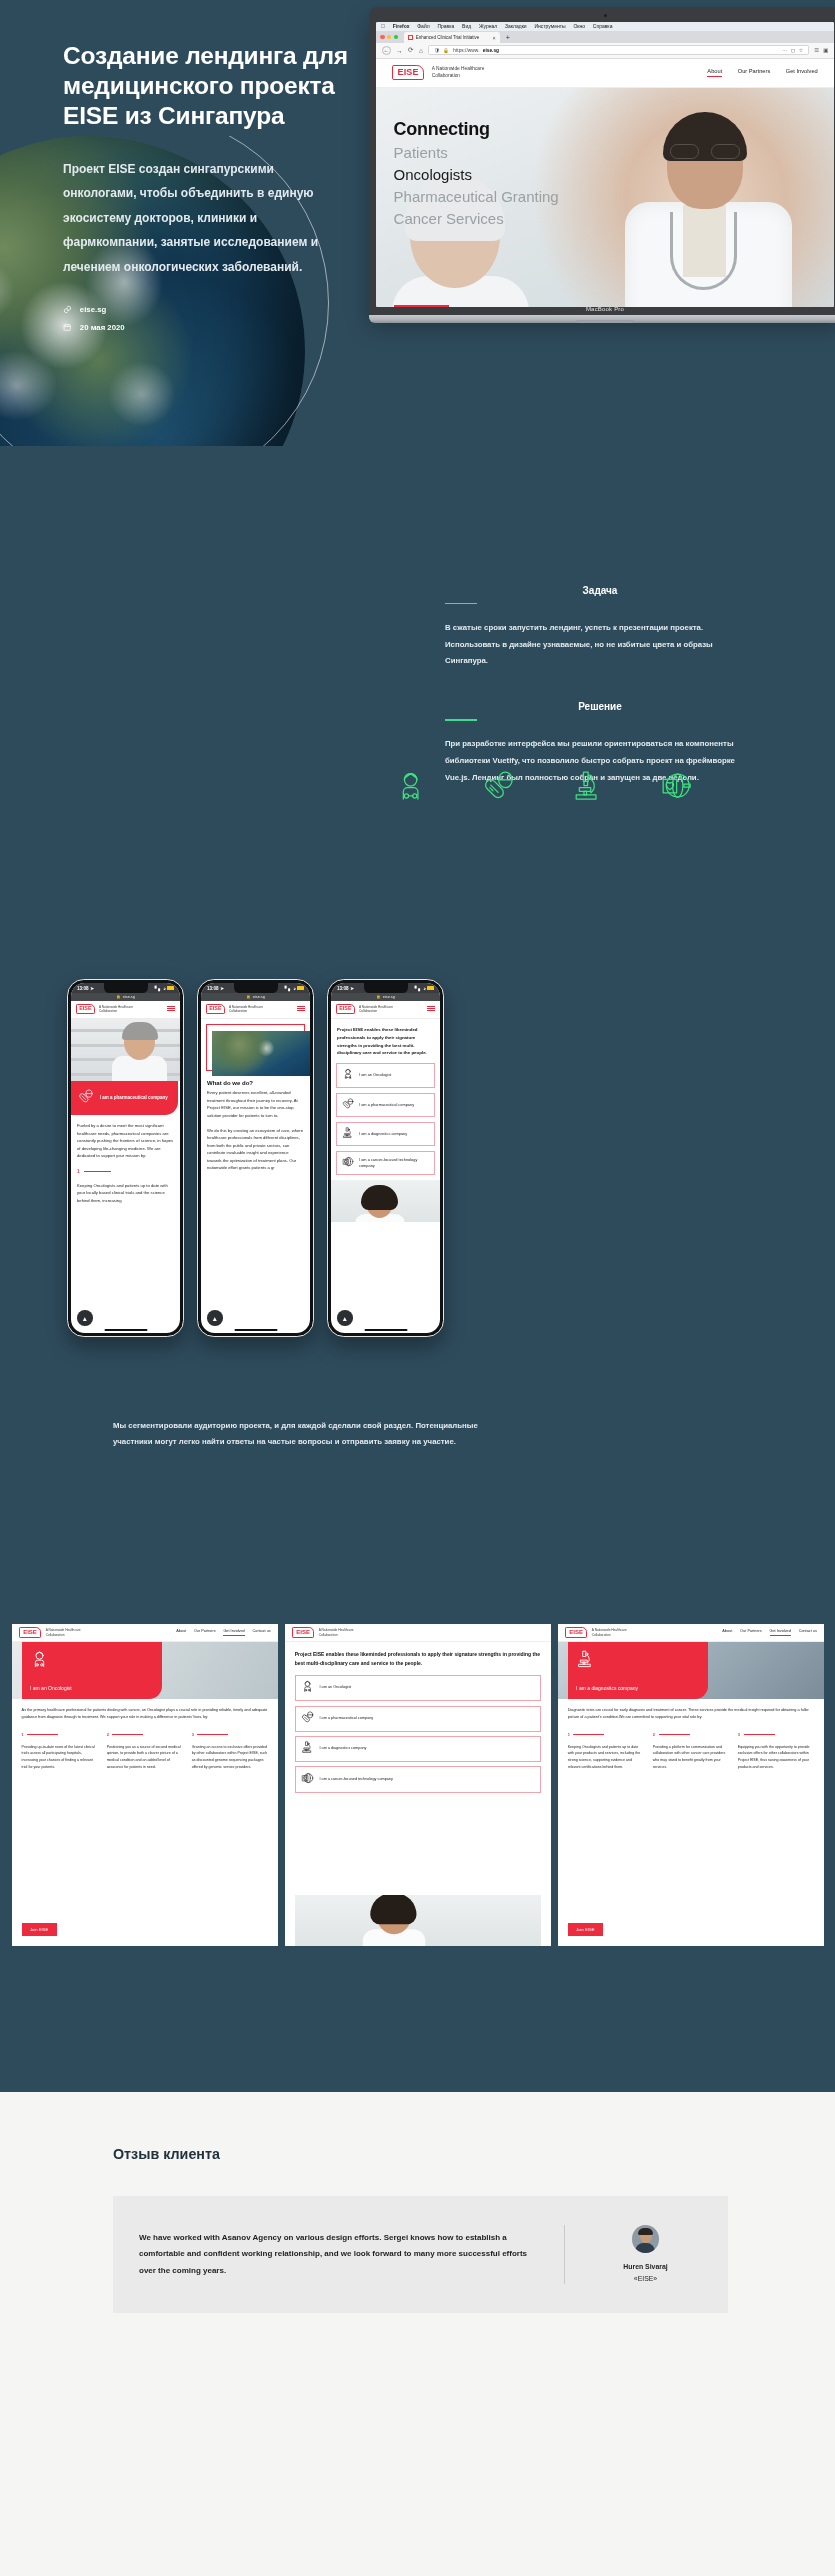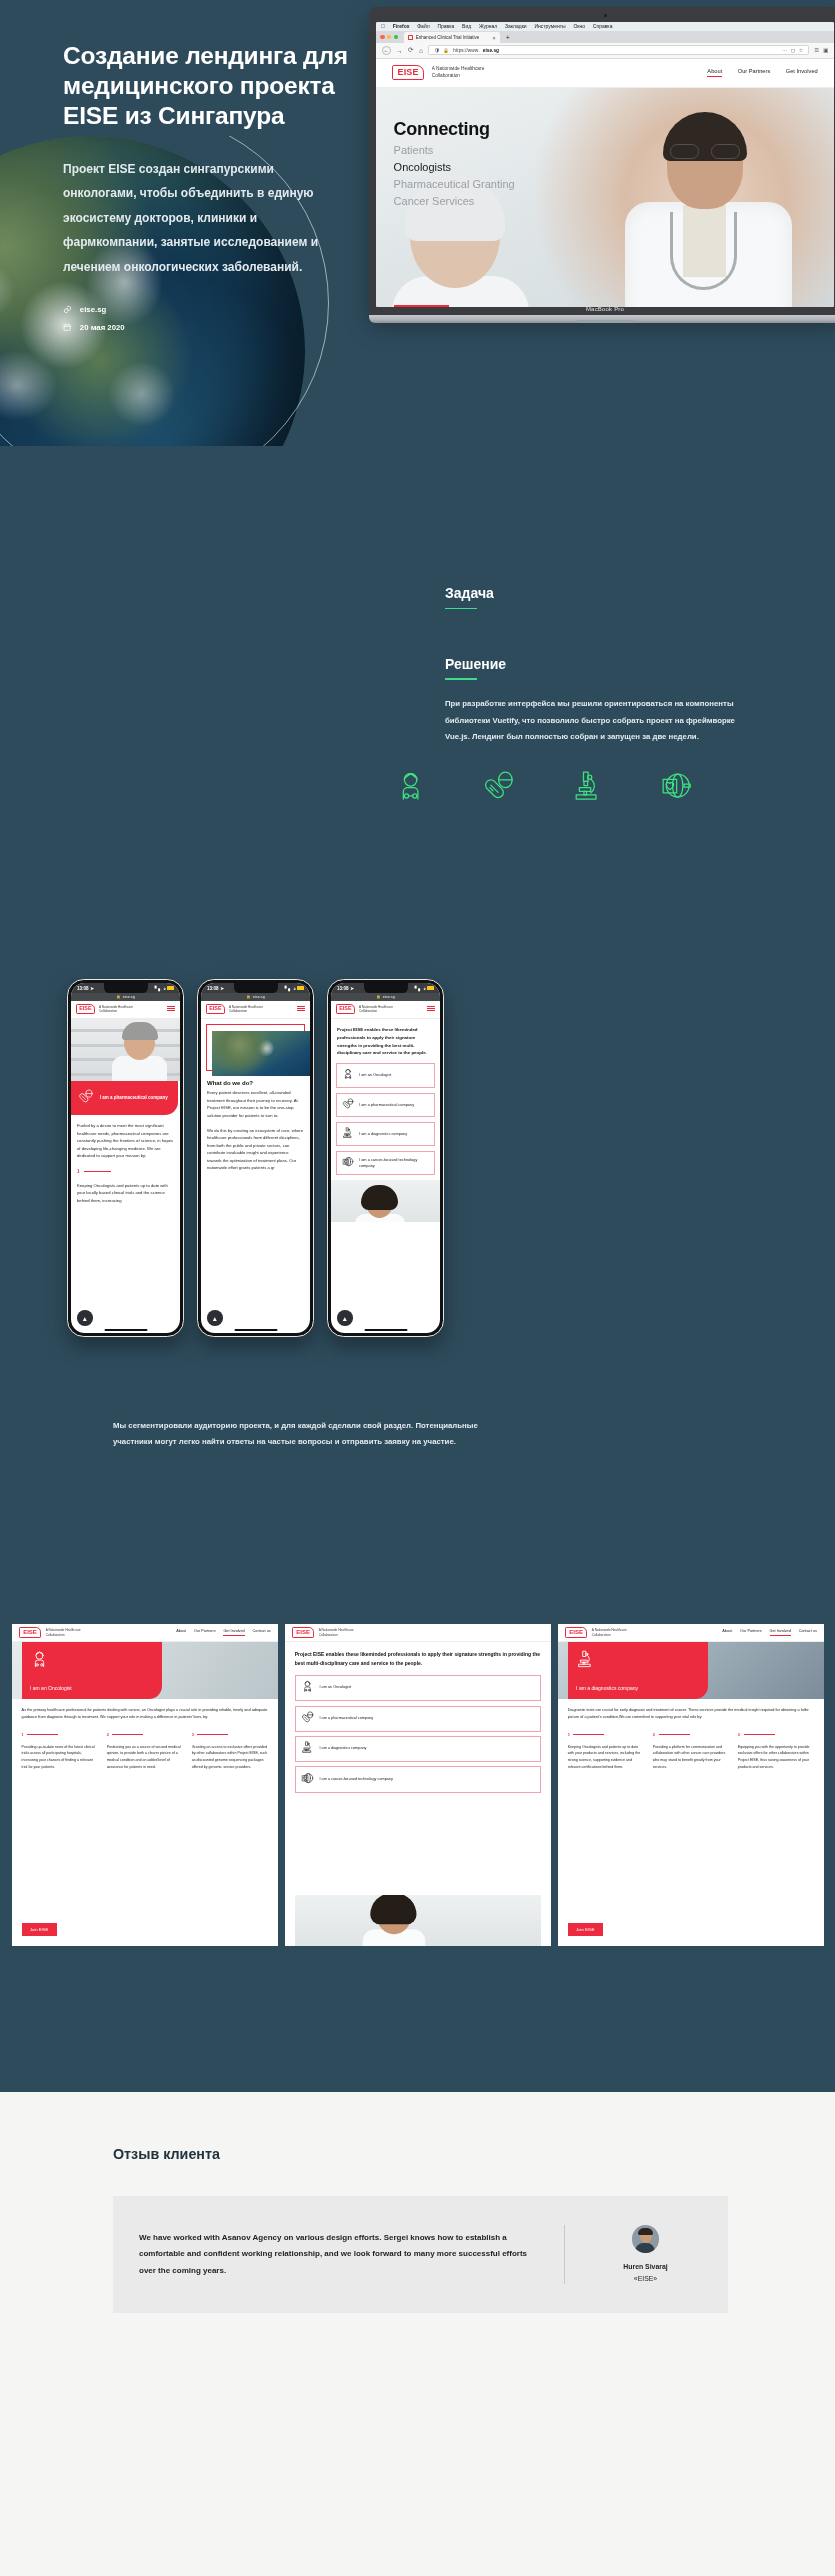--- a/index.html
+++ b/index.html
@@ -97,21 +97,21 @@
   .doc-glasses { position:absolute; left:57px; top:38px; width:70px; height:15.5px; }
   .doc-glasses div { position:absolute; width:29px; height:15.5px; border:1.8px solid #55504c; border-radius:7.2px; }
   .doc-glasses div:first-child { left:0; }
   .doc-glasses div:last-child { right:0; }
   .patient { position: absolute; left: 16.7px; bottom: -18px; width: 137px; height: 197px; }
   .pat-head { position:absolute; left:18px; top:18px; width:90px; height:104px; background:#dec3ae; border-radius:50%; }
   .pat-hair { position:absolute; left:13px; top:9.6px; width:100px; height:66px; background:#e9eaec; border-radius:50px 50px 12px 12px; }
   .pat-body { position:absolute; left:0; top:110px; width:137px; height:107px; background:#f2f4f5; border-radius:36px 36px 0 0; }
   .hero-copy { position: absolute; left: 18px; top: 31px; }
   .hc-1 { font-size: 18px; font-weight: 700; color: #121212; letter-spacing: -0.3px; }
-  .hc-sub { font-size: 11px; color: #9aa0a4; margin-top: 4.8px; }
+  .hc-sub { font-size: 15px; color: #9aa0a4; margin-top: 4.8px; }
   .hc-sub.dark { color: #1a1a1a; }
   .join-btn {
     position: absolute; left: 18px; bottom: 19px; background: #ec2b3f; color: #fff;
     font-size: 6.6px; padding: 6.6px 13px; border: none; cursor: pointer;
   }
 
   
   .globe-wrap { position: absolute; left: -125px; top: 136px; width: 454px; height: 310px; overflow: hidden; }
   .globe {
     position: absolute; left: 0; top: 0; width: 430px; height: 430px; border-radius: 50%;
@@ -132,21 +132,21 @@
       radial-gradient(ellipse at 24% 36%, rgba(255,255,255,.40) 0%, rgba(255,255,255,0) 8%);
   }
   .globe-arc {
     position: absolute; left: 72px; top: -24px; width: 382px; height: 382px;
     border: 0.9px solid rgba(255,255,255,.55); border-radius: 50%;
     clip-path: polygon(40% 0%, 100% 0%, 100% 100%, 0% 100%, 0% 58%);
   }
 
   
   .ts { position: absolute; left: 445px; top: 585px; width: 310px; }
-  .ts-title { font-size: 14px; font-weight: 700; color: #fff; }
+  .ts-title { font-size: 10px; font-weight: 700; color: #fff; text-align: center; }
   .ts-rule { width: 32px; height: 1.8px; background: #3fdc8d; margin: 6.6px 0 15.5px; }
   .ts-body { font-size: 7.8px; line-height: 2.15; color: #e4ebef; font-weight: 600; }
   .ts-gap { height: 31px; }
 
   
   .gicons { position: absolute; left: 394px; top: 770px; width: 298px; display: flex; gap: 55px; }
   .gicon { width: 35px; height: 35px; }
 
   
   .phones { position: absolute; left: 67px; top: 979px; width: 597px; display: flex; gap: 13px; }
@@ -385,20 +385,21 @@
         <div class="laptop-notch"></div>
       </div>
       <div class="mbp-label">MacBook Pro</div>
     </div>
   </section>
 
   <section class="ts">
     <div>
       <div class="ts-title">Задача</div>
       <div class="ts-rule"></div>
+      <p class="ts-body">В сжатые сроки запустить лендинг, успеть к презентации проекта. Использовать в дизайне узнаваемые, но не избитые цвета и образы Сингапура.</p>
     </div>
     <div class="ts-gap"></div>
     <div>
       <div class="ts-title">Решение</div>
       <div class="ts-rule"></div>
       <p class="ts-body">При разработке интерфейса мы решили ориентироваться на компоненты библиотеки Vuetify, что позволило быстро собрать проект на фреймворке Vue.js. Лендинг был полностью собран и запущен за две недели.</p>
     </div>
   </section>
 
   <section class="gicons">

